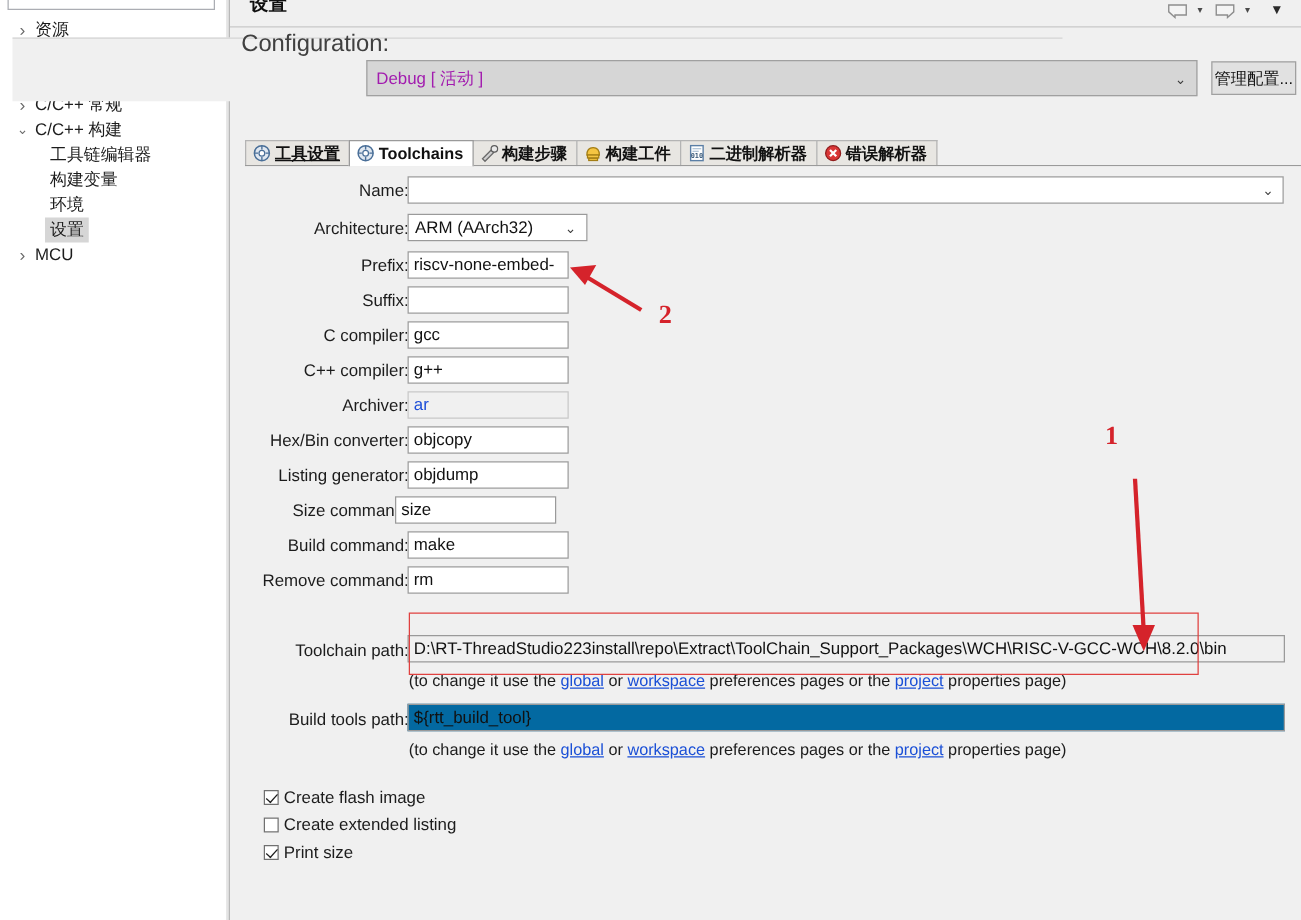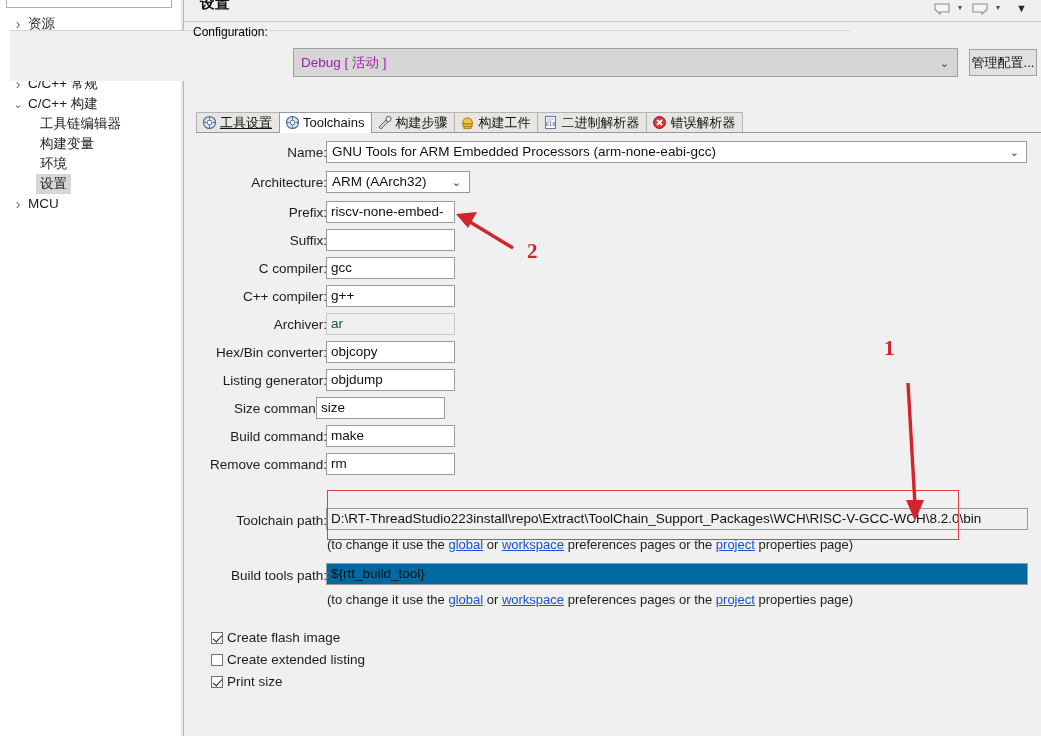--- a/index.html
+++ b/index.html
@@ -126,22 +126,22 @@
   #config-area {
     position: absolute;
     left: 10px; top: 30px;
     width: 840px; height: 50px;
     background: #f0f0f0;
     border-top: 1px solid #d4d4d4;
   }
   #config-label {
     position: absolute;
     left: 193px; top: 25px;
-    font-size: 12px;
-    color: #000000;
+    font-size: 19px;
+    color: #404040;
   }
   #config-combo {
     position: absolute;
     left: 293px; top: 48px;
     width: 665px; height: 29px;
     background: #d6d6d6;
     border: 1px solid #a0a0a0;
     box-sizing: border-box;
   }
   #config-combo-text {
@@ -168,20 +168,21 @@
     line-height: 25px;
     color: #111;
   }
 
   
   #tabbar {
     position: absolute;
     left: 196px; top: 112px;
     height: 21px;
     white-space: nowrap;
+    font-weight: bold;
   }
   .tab {
     display: inline-block;
     height: 21px;
     padding: 0 7px 0 5px;
     border: 1px solid #b4b4b4;
     border-bottom: none;
     background: #e8e6e2;
     font-size: 13px;
     line-height: 20px;
@@ -234,21 +235,21 @@
     font-size: 13.5px;
     color: #111;
     padding: 2px 0 0 4px;
     height: 22px;
     white-space: nowrap;
     overflow: hidden;
   }
   .finput.disabled {
     background: #f0f0f0;
     border-color: #c8c8c8;
-    color: #14532d;
+    color: #1d4ed8;
   }
   .fcombo {
     position: absolute;
     background: #ffffff;
     border: 1px solid #9a9a9a;
     box-sizing: border-box;
     font-size: 13.5px;
     color: #111;
     height: 22px;
   }
@@ -422,21 +423,20 @@
           </svg></span><span class="tab-label">二进制解析器</span></div><div class="tab"><span class="tab-icon"><svg width="15" height="15" viewBox="0 0 15 15">
             <circle cx="7.5" cy="7.5" r="6" fill="#d93636" stroke="#8f1c1c" stroke-width="1"></circle>
             <path d="M5 5 L10 10 M10 5 L5 10" stroke="#fff" stroke-width="1.8"></path>
           </svg></span><span class="tab-label">错误解析器</span></div></div>
   <div id="tab-underline"></div>
 
   <div id="content">
 
     <div class="flabel" style="left:13px; top:12px; width:118px;">Name:</div>
     <div class="fcombo" style="left:130px; top:8px; width:701px;">
-      <span class="fcombo-text">GNU Tools for ARM Embedded Processors (arm-none-eabi-gcc)</span>
       <span class="fcombo-caret" style="right:7px;">⌄</span>
     </div>
 
     <div class="flabel" style="left:13px; top:42px; width:118px;">Architecture:</div>
     <div class="fcombo" style="left:130px; top:38px; width:144px;">
       <span class="fcombo-text">ARM (AArch32)</span>
       <span class="fcombo-caret" style="right:8px;">⌄</span>
     </div>
 
     <div class="flabel" style="left:13px; top:72px; width:118px;">Prefix:</div>

